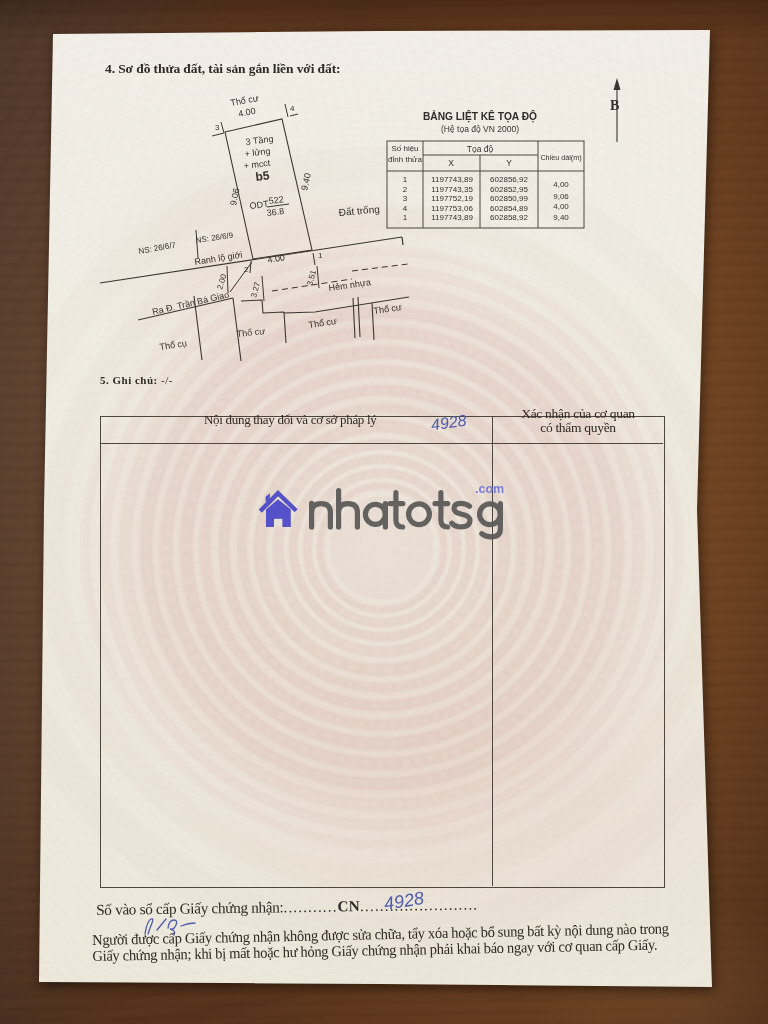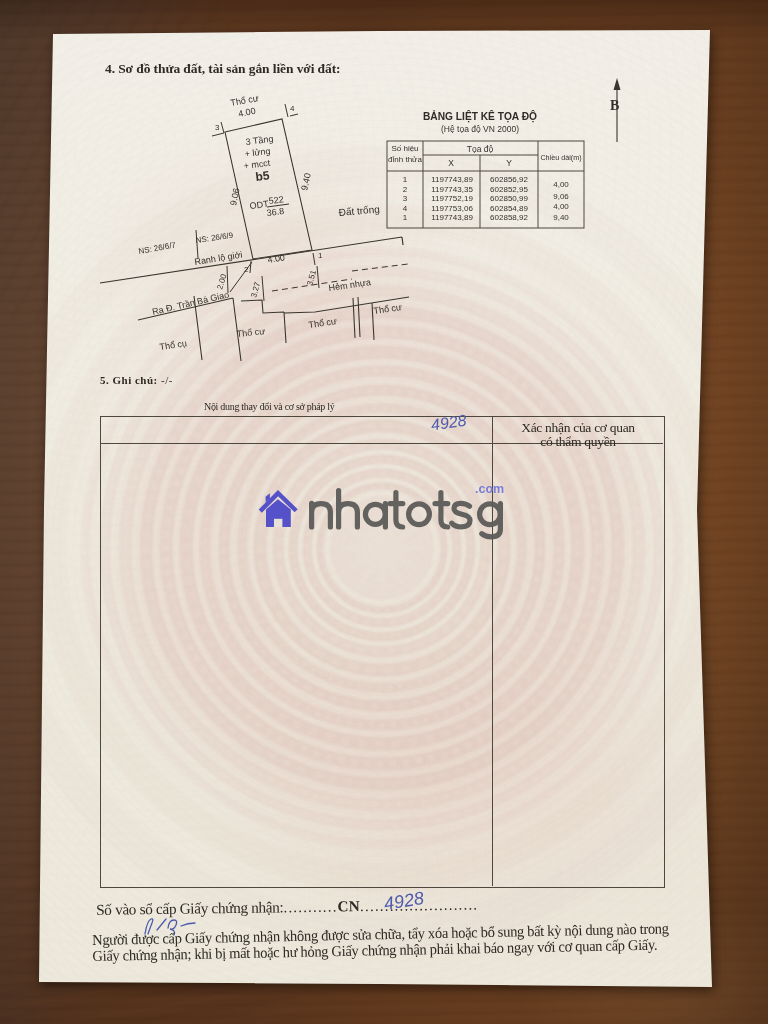--- a/index.html
+++ b/index.html
@@ -213,26 +213,26 @@
   <div class="abs" style="left:100px;top:374px;font-size:11px;letter-spacing:.5px;color:#2e2a24;white-space:nowrap;">
     <b>5. Ghi chú:</b> -/-</div>
 
 
   <div class="abs" style="left:100px;top:416px;width:563px;height:470px;border:1px solid #4d473e;"></div>
 
   <div class="abs" style="left:100px;top:443px;width:563px;height:1px;background:#4d473e;"></div>
 
   <div class="abs" style="left:492px;top:416px;width:1px;height:470px;background:#4d473e;"></div>
 
-  <div class="abs" style="left:204px;top:401px;font-size:10px;color:#2e2a24;letter-spacing:-.3px;white-space:nowrap;">Nội dung thay đổi và cơ sở pháp lý</div>
+  <div class="abs" style="left:204px;top:412px;font-size:13px;color:#2e2a24;letter-spacing:-.3px;white-space:nowrap;">Nội dung thay đổi và cơ sở pháp lý</div>
 
   <div class="abs" style="left:431px;top:414px;font-size:16px;font-style:italic;color:#4d5bac;
        font-family:'Liberation Sans',sans-serif;transform:rotate(-8deg);">4928</div>
 
-  <div class="abs" style="left:493px;top:421px;width:170px;text-align:center;font-size:13.5px;color:#2e2a24;letter-spacing:-.3px;line-height:13.5px;">Xác nhận của cơ quan<br>có thẩm quyền</div>
+  <div class="abs" style="left:493px;top:407px;width:170px;text-align:center;font-size:13.5px;color:#2e2a24;letter-spacing:-.3px;line-height:13.5px;">Xác nhận của cơ quan<br>có thẩm quyền</div>
 
   <svg class="abs" style="left:256px;top:480px;" width="270" height="62" viewBox="0 0 270 62">
     <g id="logo">
 
       <path d="M9.6,22.5 L9.6,16.8 L13.9,13.2 L13.9,18.4 Z" fill="#5551c8"></path>
 
       <path d="M5.8,29.6 L22,13.2 L38.6,29.2" stroke="#5551c8" stroke-width="4.4" fill="none" stroke-linecap="square"></path>
 
       <path d="M10,29.6 L22,19.2 L34.8,29.6 L34.8,47 L10,47 Z" fill="#5551c8"></path>
 

